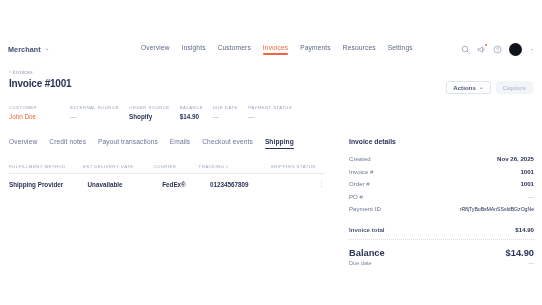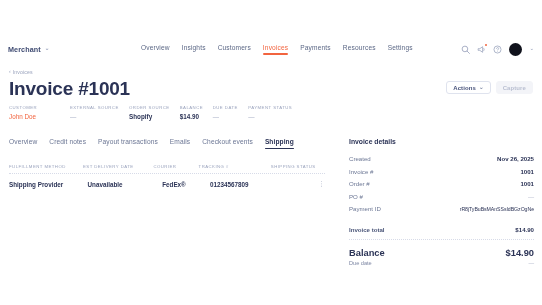--- a/index.html
+++ b/index.html
@@ -53,21 +53,21 @@
   
   .breadcrumb {
     position: absolute; top: 69px; left: 9px;
     display: flex; align-items: center; gap: 2px;
     font-size: 5.2px; color: #9aa3bd; letter-spacing: .1px;
   }
   .bc-arrow { font-size: 5.2px; line-height: 1; }
 
   .title {
     position: absolute; top: 78px; left: 9px;
-    font-size: 19px; font-weight: 700; color: #2b3356; letter-spacing: -.2px;
+    font-size: 10px; font-weight: 700; color: #2b3356; letter-spacing: -.2px;
   }
 
   .hdr-actions {
     position: absolute; top: 81px; right: 9px; display: flex; align-items: center; gap: 5px;
   }
   .btn {
     font-size: 6px; letter-spacing: .1px; border-radius: 3px; height: 13px;
     display: inline-flex; align-items: center; gap: 3px; padding: 0 6px;
     border: 1px solid #dfe3ee; background: #fff; color: #47527a; font-weight: 600;
   }

